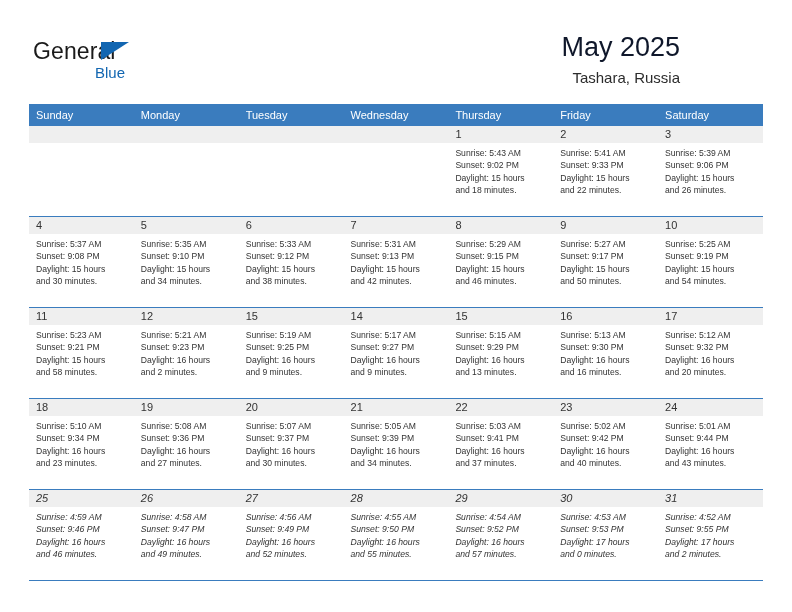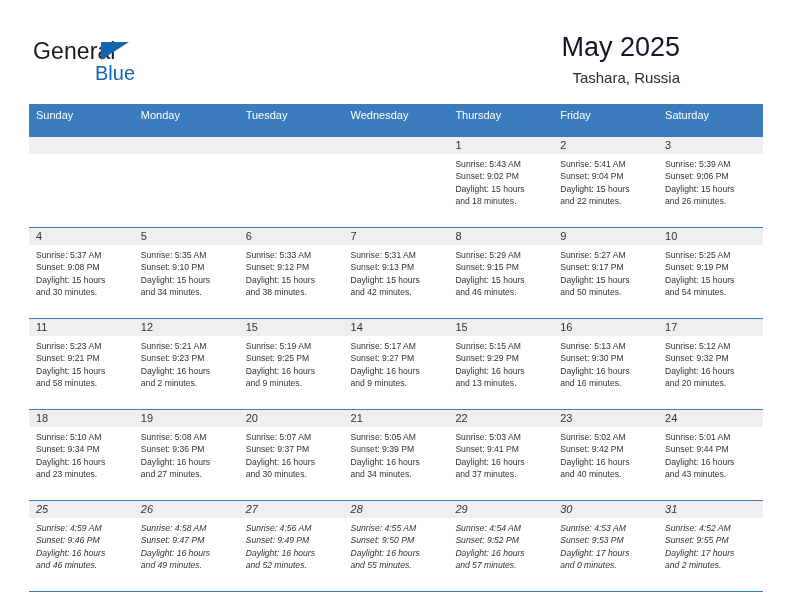--- a/index.html
+++ b/index.html
@@ -50,21 +50,21 @@
     top: 4px;
     width: 0;
     height: 0;
     border-left: 28px solid #1266b1;
     border-bottom: 18px solid transparent;
   }
   .brand-blue {
     position: absolute;
     left: 62px;
     top: 22px;
-    font-size: 20px;
+    font-size: 15px;
     color: #1266b1;
     line-height: 26px;
     font-family: "Liberation Sans", sans-serif;
   }
 
   .title-block {
     position: absolute;
     right: 36px;
     top: 30px;
     text-align: right;
@@ -94,21 +94,21 @@
     width: 734px;
     border-collapse: collapse;
     table-layout: fixed;
   }
   .calendar th {
     background: #3a7cbe;
     color: #ffffff;
     font-size: 11px;
     font-weight: normal;
     text-align: left;
-    padding: 5px 0 16px 7px;
+    padding: 5px 0 5px 7px;
     height: 22px;
     border: none;
     font-family: "Liberation Sans", sans-serif;
   }
   .calendar td {
     width: 104.85px;
     height: 90px;
     vertical-align: top;
     padding: 0;
     border: none;
@@ -219,21 +219,21 @@
                 <div>Daylight: 15 hours</div>
                 <div>and 18 minutes.</div>
               </div>
             </div>
           </td>
           <td>
             <div class="cell-inner">
               <div class="cell-daynum-bar">2</div>
               <div class="cell-body">
                 <div>Sunrise: 5:41 AM</div>
-                <div>Sunset: 9:04 PM</div>
+                <div>Sunset: 9:33 PM</div>
                 <div>Daylight: 15 hours</div>
                 <div>and 22 minutes.</div>
               </div>
             </div>
           </td>
           <td>
             <div class="cell-inner">
               <div class="cell-daynum-bar">3</div>
               <div class="cell-body">
                 <div>Sunrise: 5:39 AM</div>

